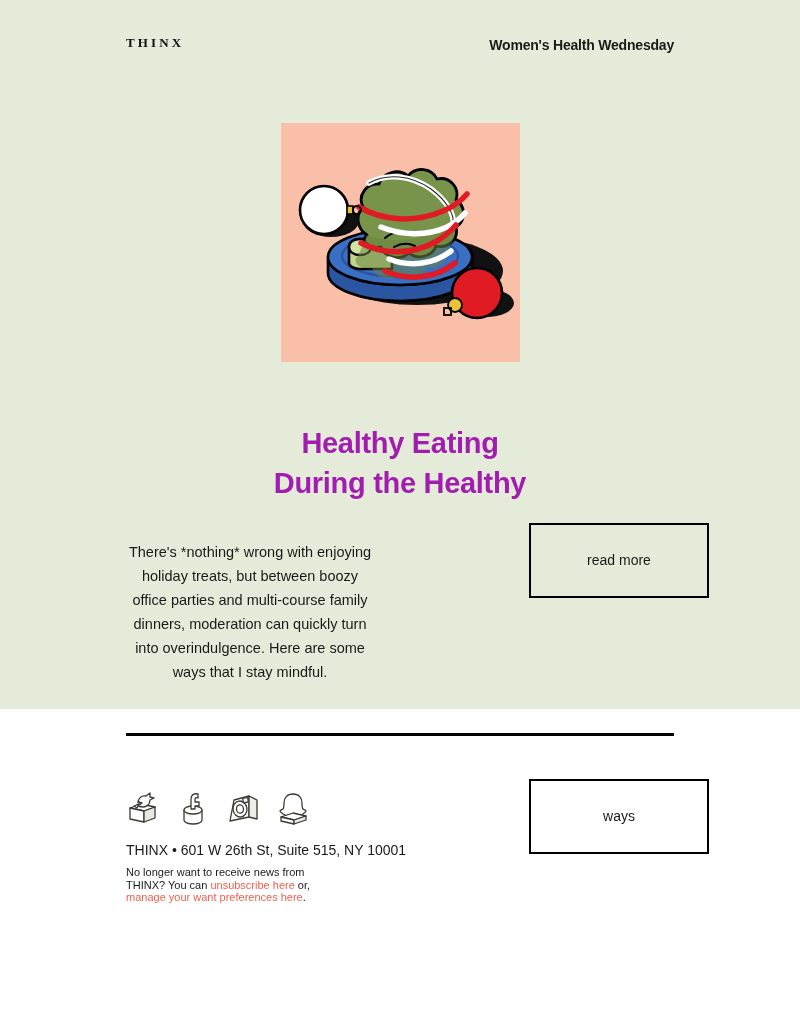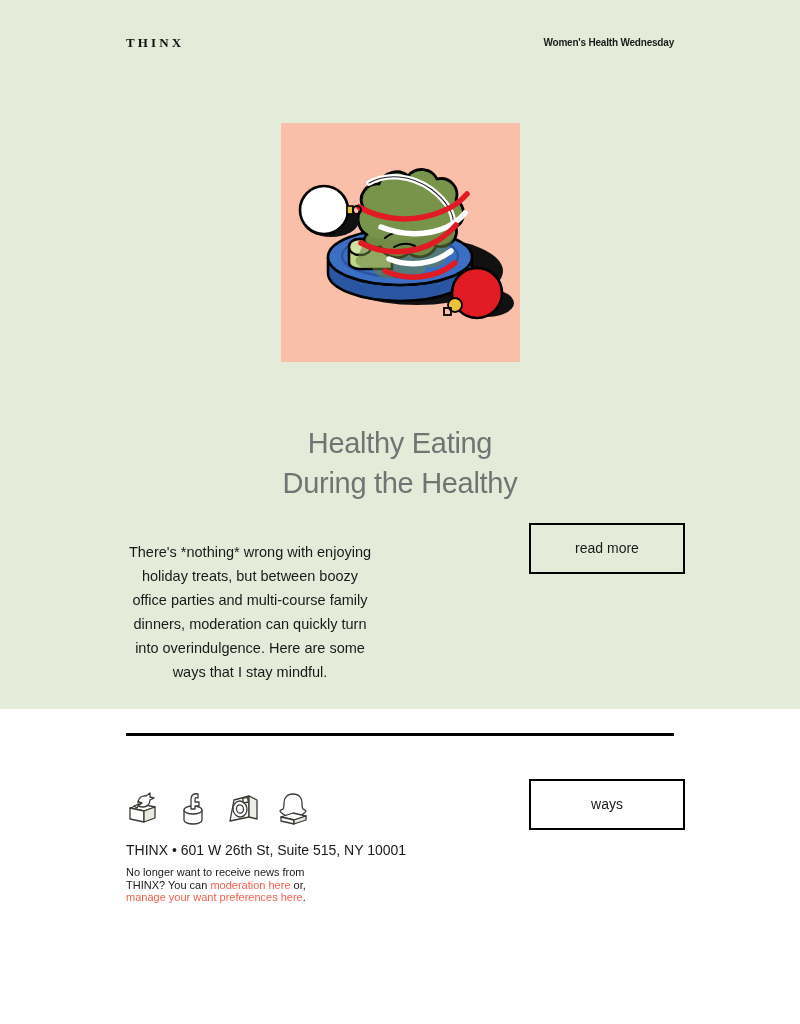--- a/index.html
+++ b/index.html
@@ -36,21 +36,21 @@
     font-size: 13px;
     font-weight: 700;
     letter-spacing: 3.1px;
     color: #111111;
     line-height: 1;
   }
   #header-tagline {
     position: absolute;
     top: 38px;
     right: 0;
-    font-size: 10px;
+    font-size: 14px;
     font-weight: 700;
     color: #1a1a1a;
     line-height: 1;
     letter-spacing: -0.2px;
   }
   
   #hero-image {
     position: absolute;
     top: 123px;
     left: 281px;
@@ -63,22 +63,22 @@
     display: block;
   }
   
   #headline {
     position: absolute;
     top: 404px;
     left: 0;
     width: 800px;
     text-align: center;
     font-size: 29px;
-    font-weight: 400;
-    color: #737373;
+    font-weight: 700;
+    color: #a21caf;
     line-height: 40px;
     letter-spacing: -0.3px;
   }
   #headline .hl-line {
     display: block;
   }
   
   #body-copy {
     position: absolute;
     top: 525px;
@@ -94,21 +94,21 @@
     width: 144px;
     height: 39px;
     border: 2px solid #000000;
     background: transparent;
     font-family: "Liberation Sans", sans-serif;
     font-size: 14px;
     color: #1a1a1a;
     line-height: 35px;
     text-align: center;
     cursor: pointer;
-    padding: 4px;
+    padding: 16px;
     box-sizing: content-box;
   }
   #read-more-button {
     top: 523px;
     left: 529px;
   }
   #blog-button {
     top: 779px;
     left: 529px;
   }
@@ -268,16 +268,16 @@
         <path d="M19 34 L31 30 L31 34 L19 38 Z" fill="#e9e9e2"></path>
       </g>
     </svg>
   </div>
 
   <button class="outline-btn" id="blog-button">ways</button>
 
   <div id="footer-address">THINX • 601 W 26th St, Suite 515, NY 10001</div>
 
   <div id="footer-unsub">
-    <span>No longer want to receive news from THINX? You can </span><a href="#">moderation here</a><span> or, </span><a href="#">manage your want preferences here</a><span>.</span>
+    <span>No longer want to receive news from THINX? You can </span><a href="#">unsubscribe here</a><span> or, </span><a href="#">manage your want preferences here</a><span>.</span>
   </div>
 
 </div>
 
 </body></html>

